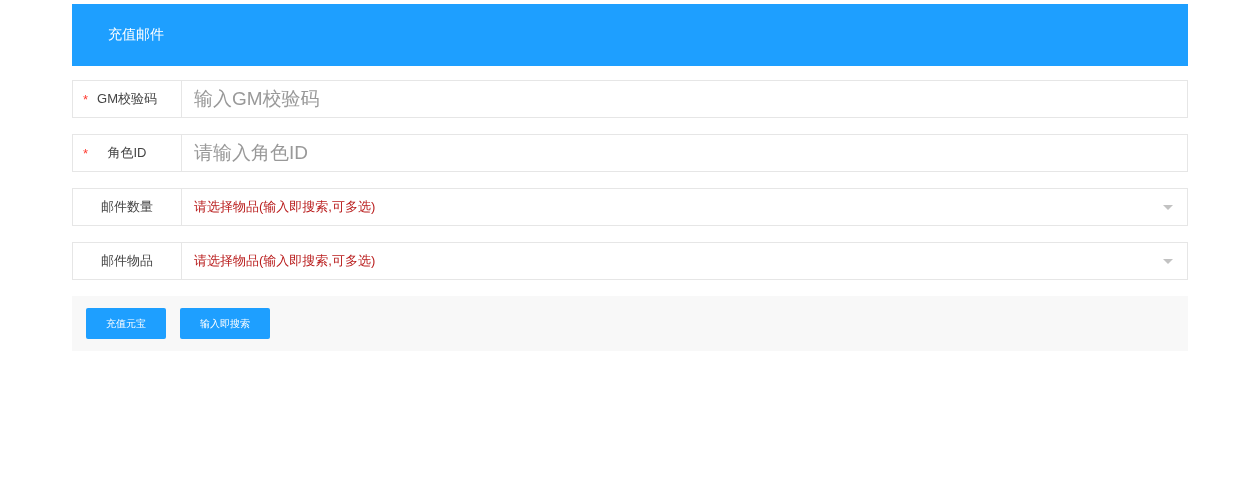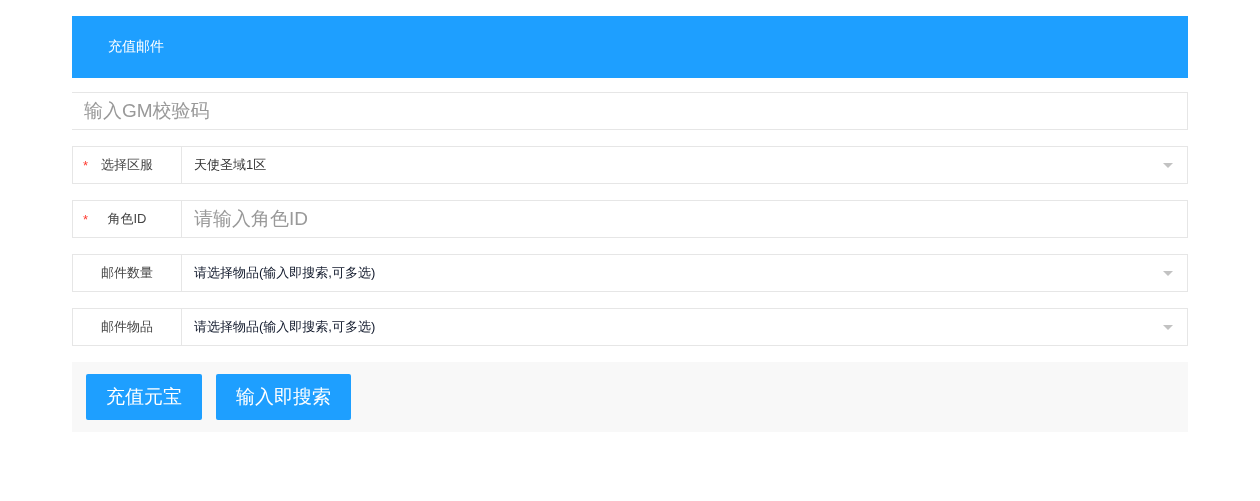--- a/index.html
+++ b/index.html
@@ -8,21 +8,21 @@
       padding: 0;
     }
     body {
       font-family: -apple-system, BlinkMacSystemFont, "Segoe UI", "PingFang SC", "Microsoft YaHei", sans-serif;
       font-size: 14px;
       color: #333;
       background: #fff;
     }
     .container {
       width: 1260px;
-      padding: 16px 72px;
+      padding: 4px 72px;
     }
     .header-banner {
       background: #1e9fff;
       color: #fff;
       height: 62px;
       display: flex;
       align-items: center;
       padding-left: 36px;
       font-size: 14px;
       margin-bottom: 14px;
@@ -73,70 +73,64 @@
     .form-control input::placeholder {
       color: #999;
     }
     .select-display {
       flex: 1;
       font-size: 13px;
       color: #333;
       cursor: pointer;
     }
     .select-display.placeholder {
-      color: #0f172a;
+      color: #b91c1c;
     }
     .chevron-down {
       width: 0;
       height: 0;
       border-left: 5px solid transparent;
       border-right: 5px solid transparent;
       border-top: 5px solid #c2c2c2;
       margin-right: 2px;
     }
     .button-row {
       background: #f8f8f8;
       padding: 12px 14px;
       display: flex;
       gap: 14px;
       margin-top: 0;
     }
     .btn {
       background: #1e9fff;
       color: #fff;
       border: none;
-      height: 46px;
+      height: 31px;
       padding: 0 20px;
-      font-size: 19px;
+      font-size: 10px;
       cursor: pointer;
       border-radius: 2px;
     }
   </style>
 </head>
 <body>
 
 <div class="container">
 
   <div class="header-banner">
     <span>充值邮件</span>
   </div>
 
   <div class="form-row">
+    <div class="form-label required">GM校验码</div>
     <div class="form-control">
       <input type="text" placeholder="输入GM校验码" style="">
     </div>
   </div>
 
-  <div class="form-row">
-    <div class="form-label required">选择区服</div>
-    <div class="form-control">
-      <div class="select-display">天使圣域1区</div>
-      <div class="chevron-down"></div>
-    </div>
-  </div>
 
   <div class="form-row">
     <div class="form-label required">角色ID</div>
     <div class="form-control">
       <input type="text" placeholder="请输入角色ID" style="">
     </div>
   </div>
 
   <div class="form-row">
     <div class="form-label">邮件数量</div>

